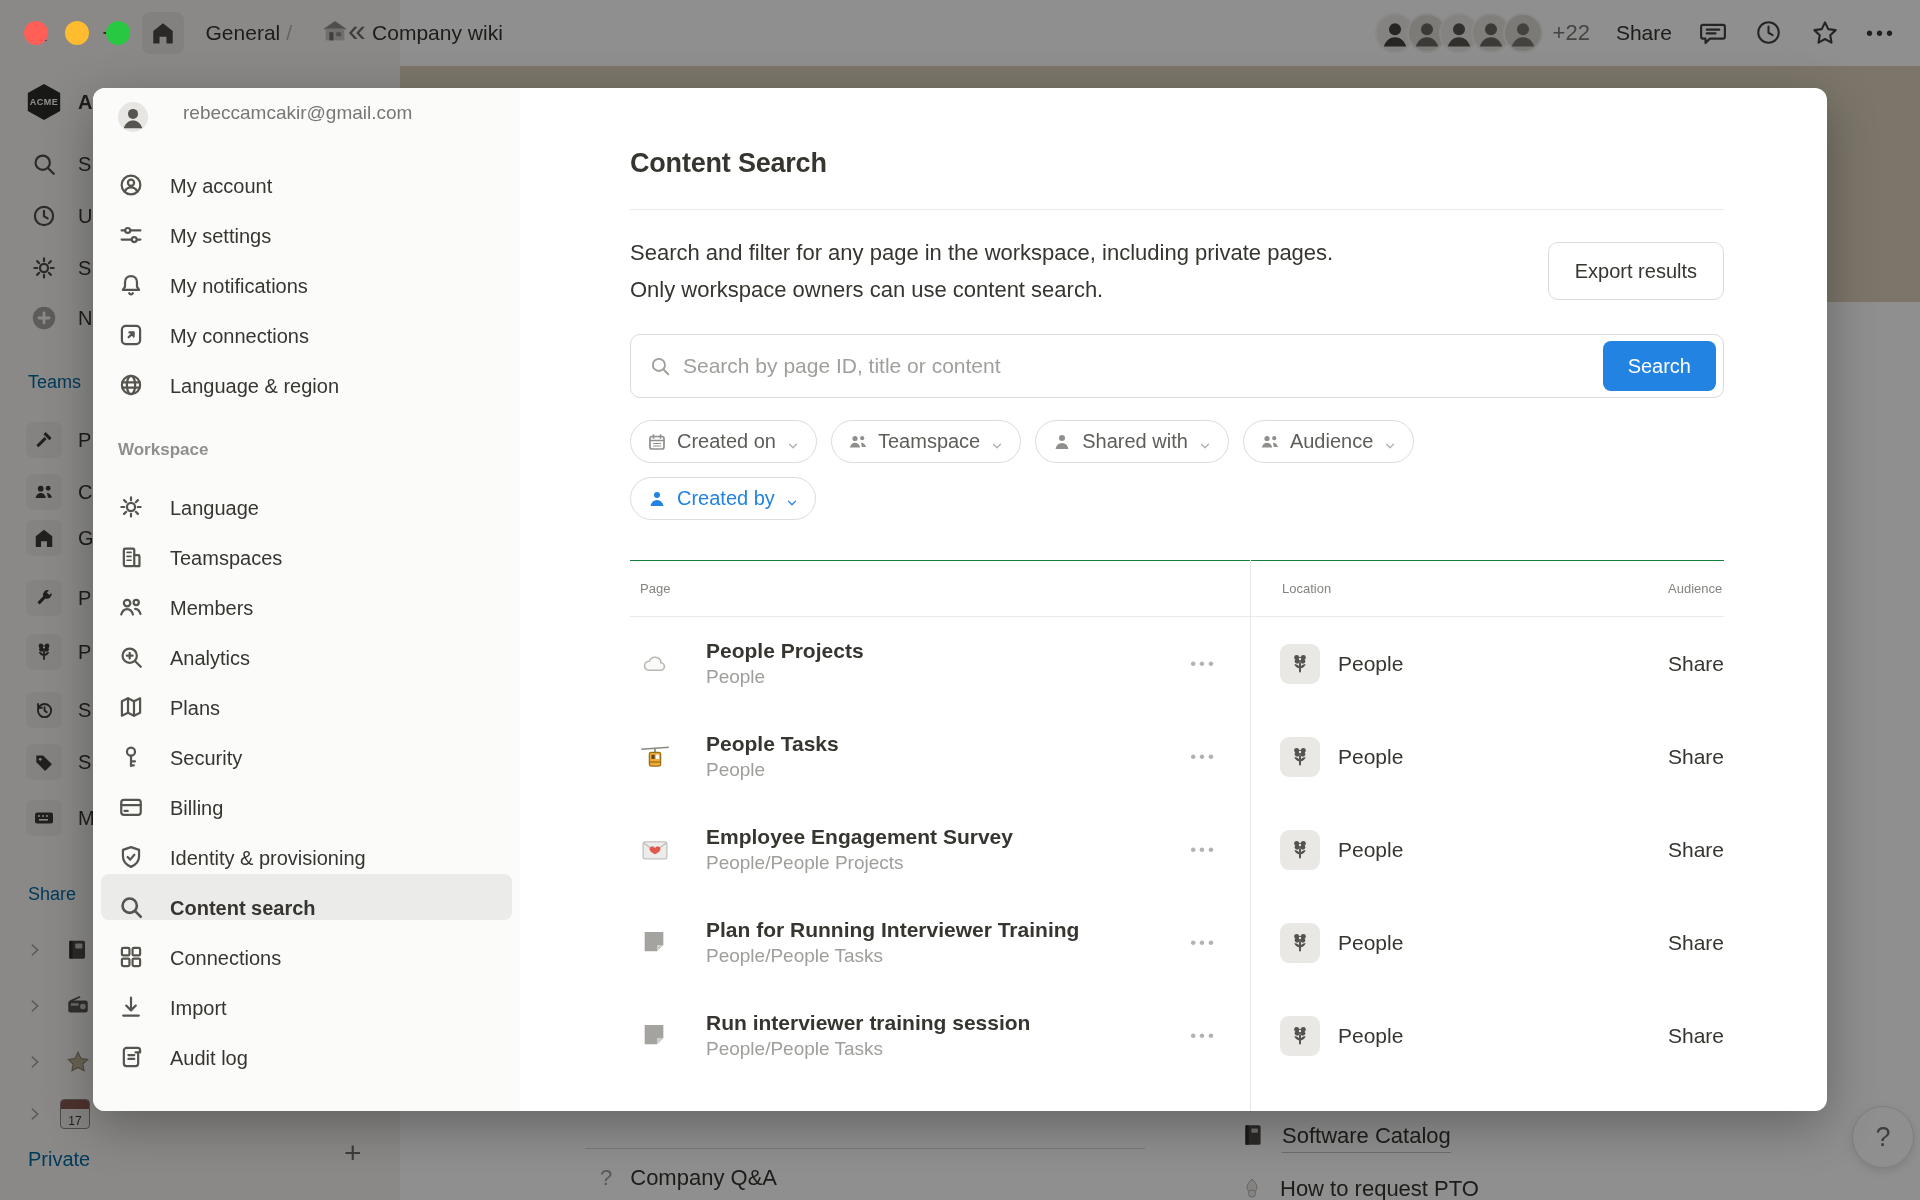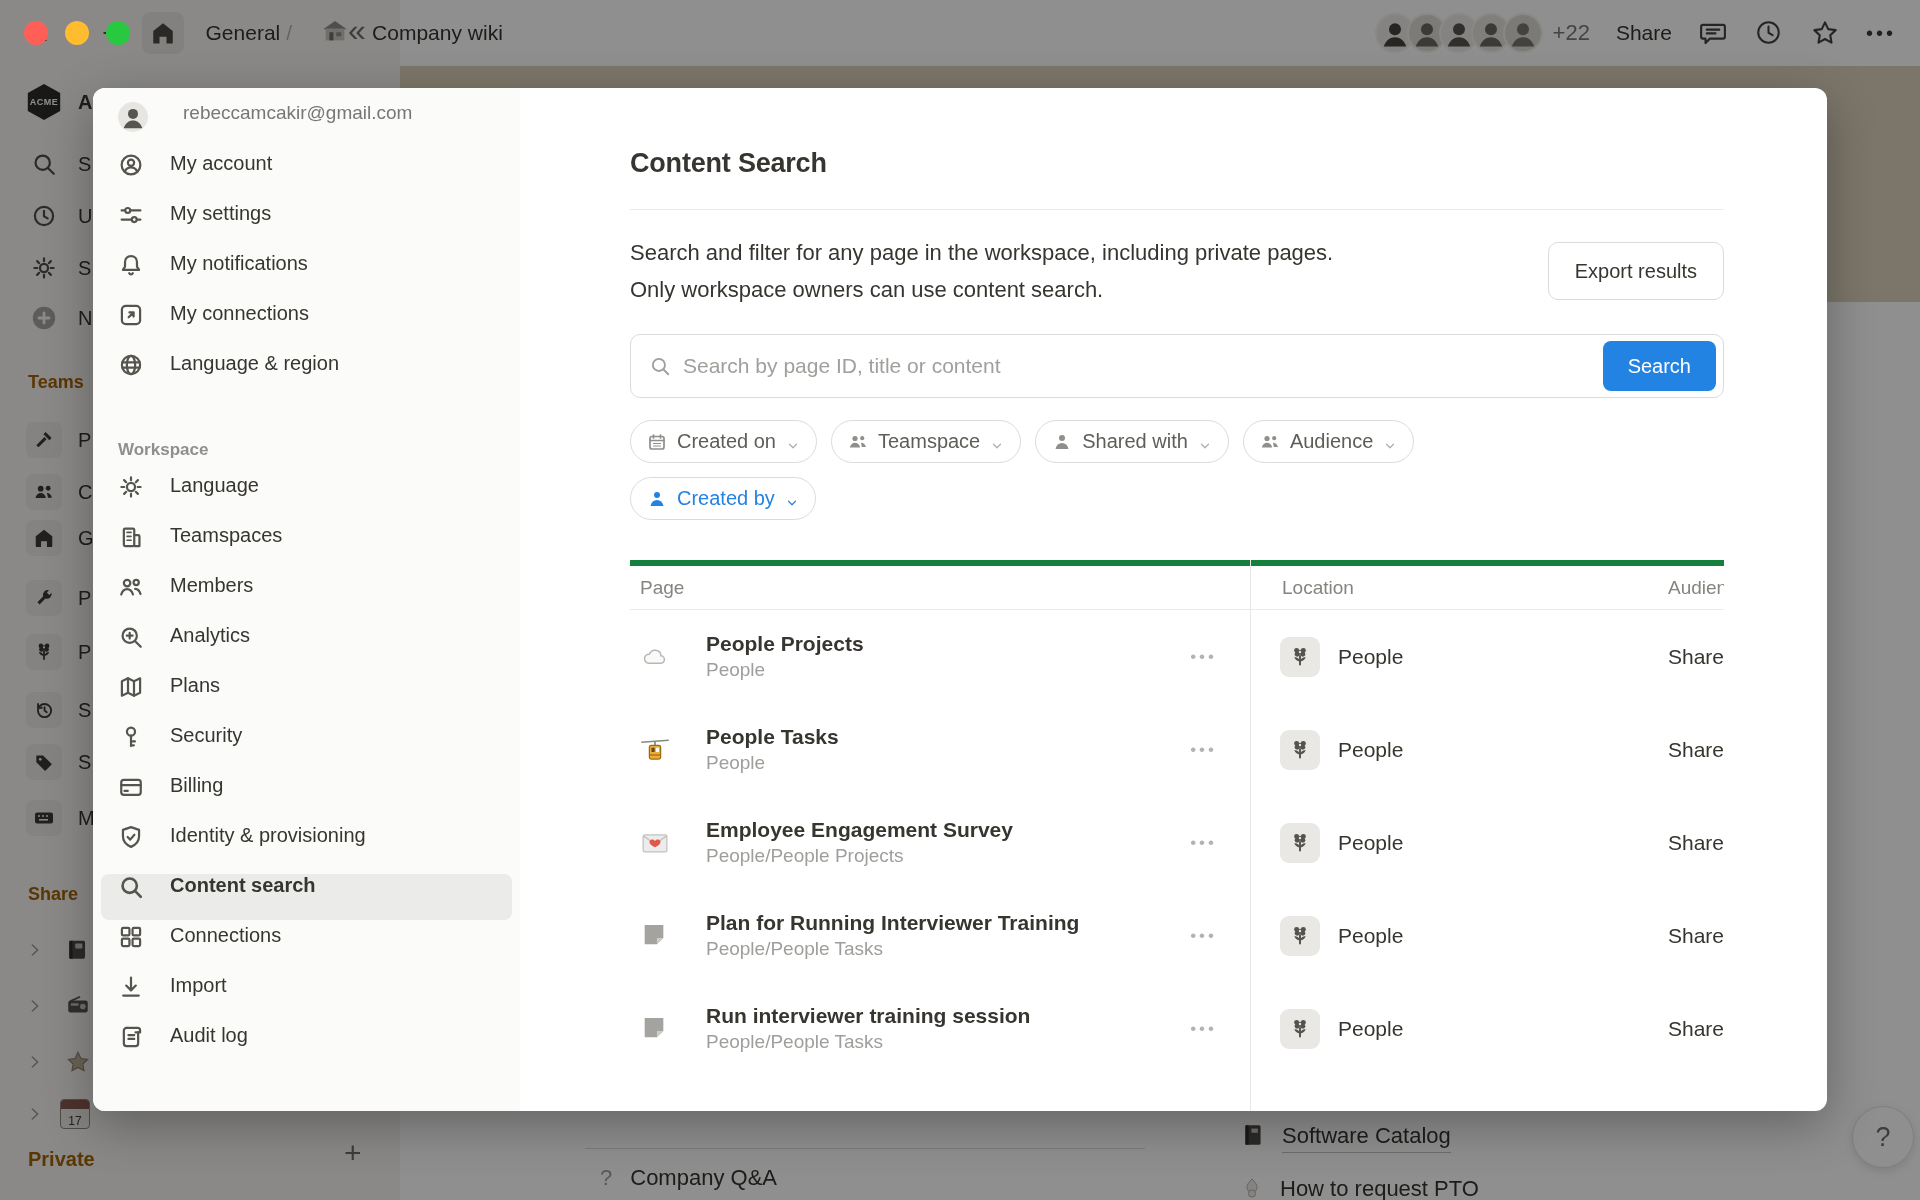--- a/index.html
+++ b/index.html
@@ -30,21 +30,21 @@
   .share-lbl{font-size:21px}
   .tbsvg{width:30px;height:30px;color:#45433f}
 
   
   .sb-row{position:absolute;left:0;width:400px;height:44px;display:flex;align-items:center;padding-left:26px;font-size:20px;color:#37352f;gap:16px}
   .sb-row .pill{position:absolute;left:12px;top:-2px;width:376px;height:48px;border-radius:8px;background:rgba(0,0,0,.06);z-index:-1}
   .sb-ic{width:36px;height:36px;border-radius:7px;display:flex;align-items:center;justify-content:center;color:#504e49;flex:none}
   .sb-ic.boxed{background:rgba(0,0,0,.045)}
   .acme{width:36px;height:36px;background:#2c2b28;color:#fff;display:flex;align-items:center;justify-content:center;font-size:9px;font-weight:bold;letter-spacing:.5px;clip-path:polygon(50% 0,95% 25%,95% 75%,50% 100%,5% 75%,5% 25%)}
   .sb-label{white-space:nowrap}
-  .sb-section{position:absolute;left:28px;font-size:18px;font-weight:700;color:#a16207}
+  .sb-section{position:absolute;left:28px;font-size:18px;font-weight:400;color:#0369a1}
   .chev-r{width:18px;height:18px;color:#9b9a96;flex:none}
   .cal17{width:30px;height:30px;border:1px solid #8a8882;border-radius:4px;background:#eceae6;position:relative;font-size:12px;color:#3c3b38;display:flex;align-items:flex-end;justify-content:center;overflow:hidden}
   .cal17::before{content:"";position:absolute;top:0;left:0;right:0;height:9px;background:#8a5a50}
   .plus-add{position:absolute;left:344px;font-size:30px;color:#6f6e6b}
 
   
   .qa-h{position:absolute;left:190px;top:1008px;font-size:31px;font-weight:700}
   .qa-div{position:absolute;left:186px;top:1083px;width:560px;height:1px;background:#dbdad7}
   .qa-item{position:absolute;left:202px;top:1098px;display:flex;gap:18px;font-size:22px;align-items:center}
   .qa-q{color:#9f9e9b}
@@ -57,21 +57,21 @@
   .lights{position:absolute;left:24px;top:21px;display:flex;gap:17px;z-index:70}
   .light{width:24px;height:24px;border-radius:50%}
   .l-red{background:#ff5f57}.l-yel{background:#febc2e}.l-grn{background:#28c840}
 
   
   .modal{position:absolute;left:93px;top:88px;width:1734px;height:1023px;background:#fff;border-radius:12px;box-shadow:0 14px 50px rgba(0,0,0,.3);z-index:100;display:flex;overflow:hidden}
   .m-nav{width:427px;background:#fbfbfa;padding-top:14px;flex:none}
   .m-acct{height:50px;display:flex;align-items:flex-start;padding-left:25px;gap:35px}
   .m-avatar{width:30px;height:30px;border-radius:50%;background:#e8e6e2;overflow:hidden;flex:none}
   .m-email{font-size:19px;color:#787774}
-  .m-item{height:46px;margin:0 8px 4px;border-radius:8px;display:flex;align-items:flex-start;padding-left:17px;gap:26px;font-size:20px;color:#37352f;cursor:pointer}
+  .m-item{height:46px;margin:0 8px 4px;border-radius:8px;display:flex;align-items:flex-end;padding-left:17px;gap:26px;font-size:20px;color:#37352f;cursor:pointer}
   .m-item .mi{width:26px;height:26px;color:#56544e;flex:none;display:flex;align-items:center;justify-content:center}
   .m-item.sel{background:#ebebea;font-weight:700}
   .m-sec{margin:42px 0 14px 25px;font-size:17px;font-weight:700;color:#908f8b}
 
   .m-main{flex:1;padding:60px 103px 0 110px}
   .c-title{font-size:27px;font-weight:700;letter-spacing:-.2px}
   .c-div{height:1px;background:#ebeae8;margin-top:30px}
   .c-desc{margin-top:24px;display:flex;justify-content:space-between;align-items:center}
   .c-desc p{width:880px;font-size:22px;line-height:37px;color:#37352f}
   .export{height:58px;padding:0 26px;border:1px solid #dcdbd9;border-radius:10px;background:#fff;font-size:20px;color:#37352f;font-family:inherit;cursor:pointer}
@@ -82,21 +82,21 @@
   .s-btn{height:50px;padding:0 25px;background:#2383e2;color:#fff;border:none;border-radius:8px;font-size:20px;font-family:inherit;cursor:pointer}
   .chips{margin-top:22px;display:flex;gap:14px}
   .chip{height:43px;border:1px solid #dcdbd9;border-radius:22px;background:#fff;display:flex;align-items:center;gap:10px;padding:0 16px;font-size:20px;color:#5f5d58;cursor:pointer}
   .chip .ci{width:20px;height:20px;color:#908f8b;flex:none}
   .chip .cv{width:14px;height:14px;color:#aeada9;flex:none}
   .chip.blue{color:#2383e2}
   .chip.blue .ci,.chip.blue .cv{color:#2383e2}
 
   .table{position:relative;margin-top:40px}
   .colsep{position:absolute;left:620px;top:0;width:1px;height:560px;background:#e7e6e4}
-  .t-head{display:grid;grid-template-columns:620px 404px 70px;height:50px;align-items:center;border-top:6px solid #15803d;border-bottom:1px solid #ebeae8;color:#86847f;font-size:19px}
+  .t-head{display:grid;grid-template-columns:620px 404px 70px;height:57px;align-items:center;border-top:1px solid #15803d;border-bottom:1px solid #ebeae8;color:#86847f;font-size:13px}
   .th-page{padding-left:10px}.th-loc{padding-left:32px}.th-aud{padding-left:14px;white-space:nowrap;overflow:hidden}
   .t-row{display:grid;grid-template-columns:620px 404px 70px;height:93px;align-items:center}
   .r-page{display:flex;align-items:center;padding-left:10px;gap:36px}
   .r-ico{width:30px;height:30px;flex:none}
   .r-tt .t1{font-size:21px;font-weight:700;color:#37352f}
   .r-tt .t2{font-size:19px;color:#9f9e9b;margin-top:3px}
   .dots{margin-left:auto;margin-right:33px;color:#b3b2af;font-size:17px;letter-spacing:3px;cursor:pointer;white-space:nowrap}
   .r-loc{display:flex;align-items:center;gap:18px;padding-left:30px}
   .ts-box{width:40px;height:40px;border-radius:9px;background:#e9e8e5;display:flex;align-items:center;justify-content:center;color:#55534e;flex:none}
   .r-loc .lv{font-size:21px}

